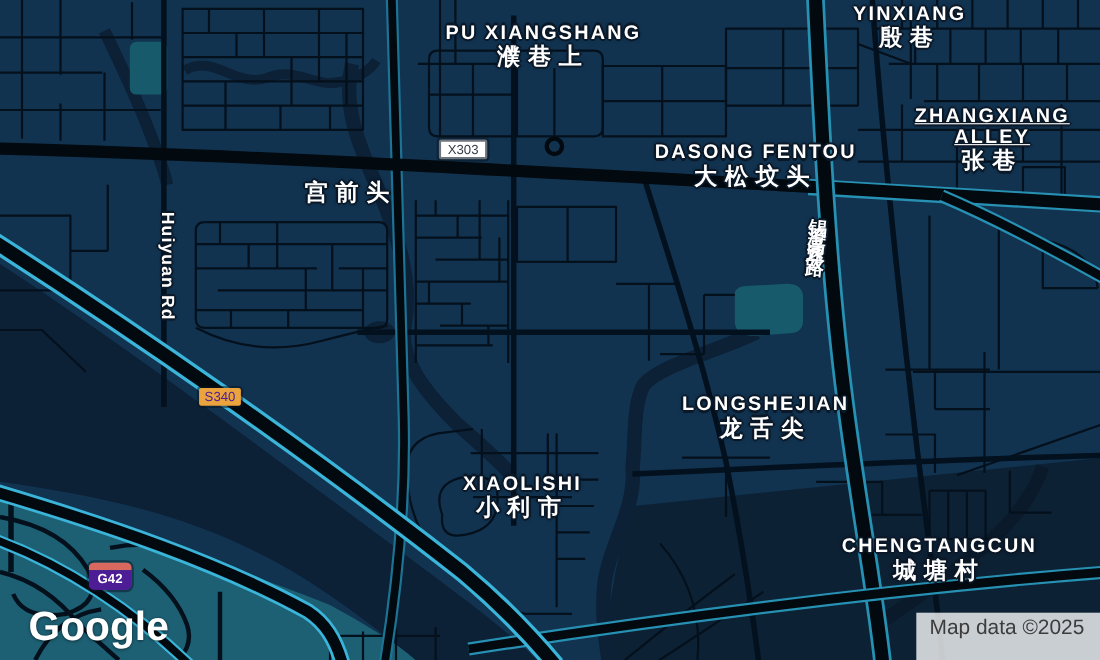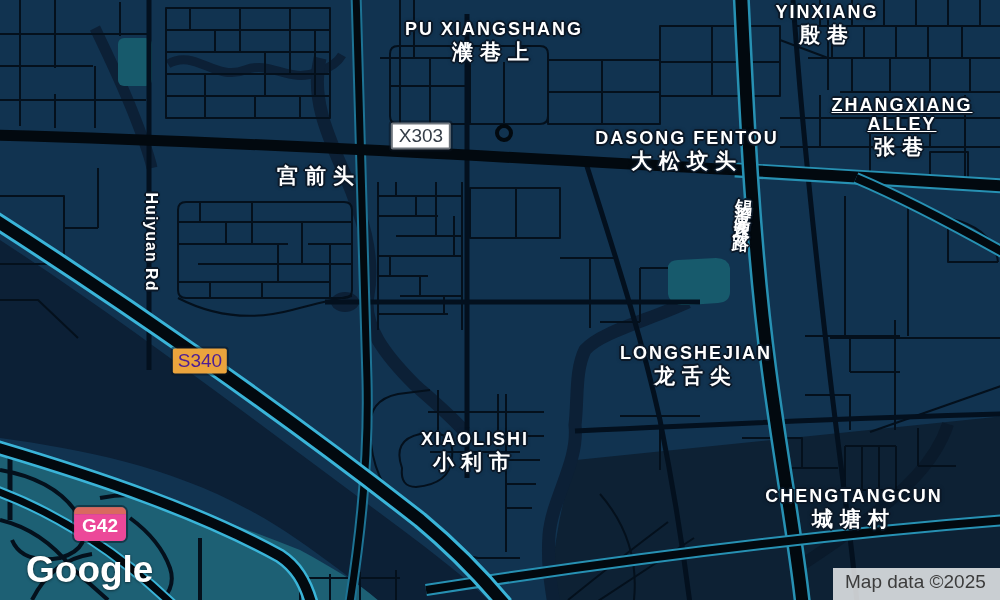--- a/index.html
+++ b/index.html
@@ -20,32 +20,32 @@
   
   .road-label{position:absolute;color:#fff;font-weight:bold;z-index:4;
     text-shadow:-2px 0 0 #0b1827,2px 0 0 #0b1827,0 -2px 0 #0b1827,0 2px 0 #0b1827,
                 -1px -1px 0 #0b1827,1px -1px 0 #0b1827,-1px 1px 0 #0b1827,1px 1px 0 #0b1827,0 0 3px #0b1827;}
   #lbl-huiyuan{left:151px;top:242px;font-size:16px;letter-spacing:1px;white-space:nowrap;
     transform:translate(-50%,-50%) rotate(90deg);}
   #lbl-expressway{left:734px;top:186px;font-size:17px;letter-spacing:7px;
     writing-mode:vertical-rl;text-orientation:upright;transform:rotate(5deg);transform-origin:top center;}
 
   
-  .badge{position:absolute;transform:translate(-50%,-50%);z-index:6;font-size:19px;line-height:1.2;
+  .badge{position:absolute;transform:translate(-50%,-50%);z-index:6;font-size:12px;line-height:1.2;
          box-shadow:0 0 0 2px rgba(9,19,31,.5);}
   #badge-x303{background:#fff;color:#343d47;border:2px solid #6e757c;border-radius:2px;padding:0 6px;}
   #badge-s340{background:#eba43d;color:#4c1d95;border-radius:2px;padding:1px 5px;}
   #badge-g42{border-radius:5px;overflow:hidden;padding:0;}
   #badge-g42 .cap{height:7px;background:#d9695e;}
-  #badge-g42 .body{background:#ec4899;color:#fff;font-weight:bold;padding:1px 8px 3px;}
+  #badge-g42 .body{background:#4c1d95;color:#fff;font-weight:bold;padding:1px 8px 3px;}
 
   
   #google-logo{position:absolute;left:26px;bottom:9px;color:#fff;font-size:37px;font-weight:bold;
     letter-spacing:0;z-index:7;text-shadow:0 1px 3px rgba(0,0,0,.4),0 0 2px rgba(0,0,0,.3);}
-  #attribution{position:absolute;right:0;bottom:0;height:32px;line-height:28px;width:167px;
+  #attribution{position:absolute;right:0;bottom:0;height:43px;line-height:28px;width:167px;
     background:rgba(255,255,255,.78);color:#3c3c3c;font-size:19px;padding-left:12px;
     box-sizing:border-box;white-space:nowrap;z-index:7;}
 </style>
 </head>
 <body>
 
 <div id="map">
 
   <svg width="1000" height="600" viewBox="0 0 1000 600">
 
@@ -189,21 +189,21 @@
     <div class="place-en">ZHANGXIANG ALLEY</div>
     <div class="place-zh">张巷</div>
   </div>
   <div class="place-label" style="left:687px;top:129px;">
     <div class="place-en">DASONG FENTOU</div>
     <div class="place-zh">大松坟头</div>
   </div>
   <div class="place-label" style="left:319px;top:163px;">
     <div class="place-zh">宫前头</div>
   </div>
-  <div class="place-label" style="left:696px;top:344px;">
+  <div class="place-label" style="left:696px;top:358px;">
     <div class="place-en">LONGSHEJIAN</div>
     <div class="place-zh">龙舌尖</div>
   </div>
   <div class="place-label" style="left:475px;top:430px;">
     <div class="place-en">XIAOLISHI</div>
     <div class="place-zh">小利市</div>
   </div>
   <div class="place-label" style="left:854px;top:487px;">
     <div class="place-en">CHENGTANGCUN</div>
     <div class="place-zh">城塘村</div>

